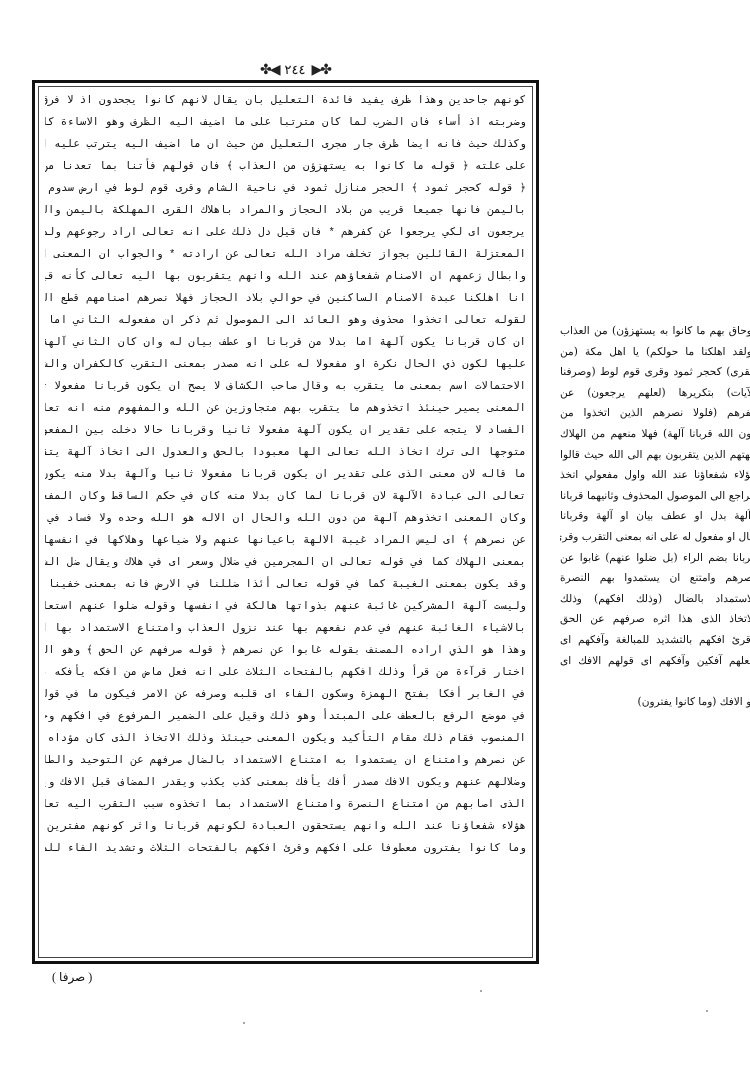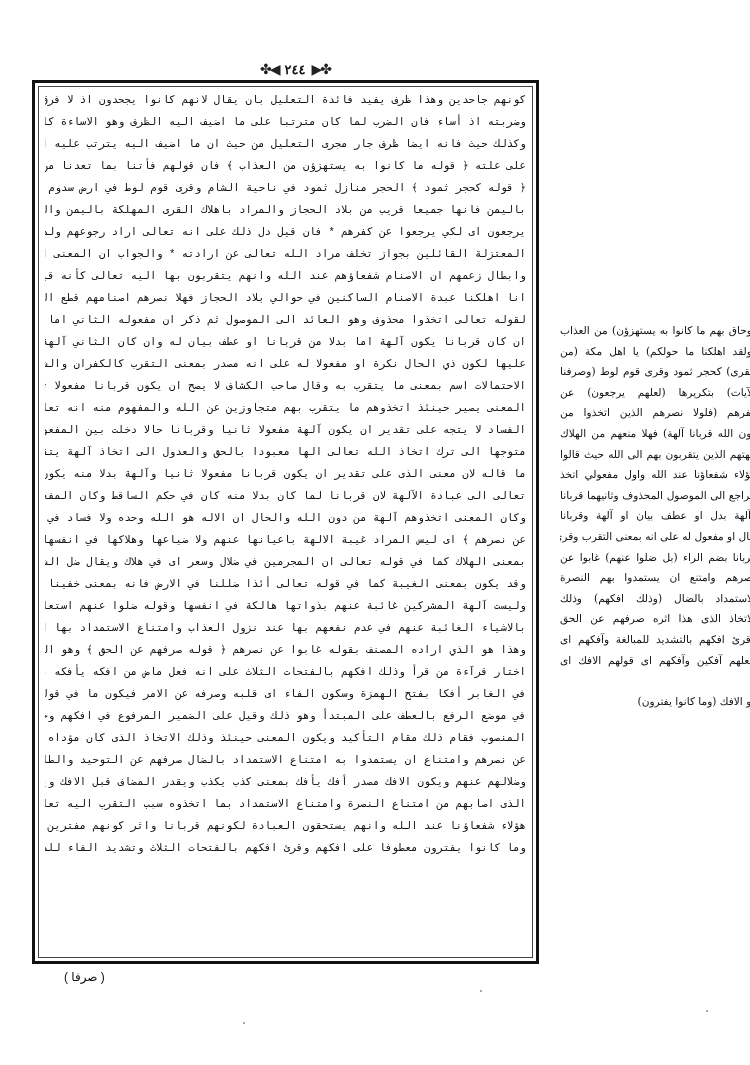--- a/index.html
+++ b/index.html
@@ -1,39 +1,39 @@
 <!DOCTYPE html>
 <html><head>
 <meta charset="utf-8">
 <style>
   html, body { margin:0; padding:0; background:#ffffff; }
   body { width:750px; height:1065px; position:relative; overflow:hidden;
          font-family:"DejaVu Sans", sans-serif; color:#111; }
   .page-header { position:absolute; left:230px; top:58px; width:130px; height:22px;
                  display:flex; align-items:center; justify-content:center; gap:6px; }
   .orn { display:inline-block; font-size:14px; color:#222; line-height:1; letter-spacing:-2px; }
-  .page-number { font-family:"DejaVu Serif", serif; font-size:13px; font-weight:bold; direction:rtl; }
+  .page-number { font-family:"DejaVu Serif", serif; font-size:13px; font-weight:normal; direction:rtl; }
 
   .main-frame { position:absolute; left:32px; top:80px; width:507px; height:884px;
                 border:3px solid #111; box-sizing:border-box; }
   .main-frame::before { content:""; position:absolute; left:3px; top:3px; right:3px; bottom:3px;
                 border:1px solid #444; pointer-events:none; }
   .main-text { position:absolute; left:10px; right:10px; top:6px; bottom:6px;
                direction:rtl; text-align:justify; text-align-last:justify;
                font-family:Liberation Mono, monospace; font-size:10.6px; line-height:22.0px; }
   .main-line { display:block; white-space:nowrap; overflow:hidden; height:22px; }
 
   .margin-notes { position:absolute; left:560px; top:320px; width:196px;
                   direction:rtl; text-align:justify; text-align-last:justify;
                   font-family:"DejaVu Serif", serif; font-size:10.6px; line-height:20.6px; }
   .margin-line { display:block; white-space:nowrap; overflow:hidden; height:20.6px; }
   .margin-line.last { text-align-last:right;margin-top:21px; }
 
-  .catchword { position:absolute; left:64px; top:970px; direction:rtl;
-               font-family:Liberation Sans, sans-serif; font-size:12px; }
+  .catchword { position:absolute; left:52px; top:970px; direction:rtl;
+               font-family:Liberation Serif, serif; font-size:12px; }
   .speck { position:absolute; width:2px; height:2px; background:#888; border-radius:1px; }
 </style>
 </head>
 <body>
 
 <div class="page-header">
   <span class="orn">✤◀</span>
   <span class="page-number">٢٤٤</span>
   <span class="orn">▶✤</span>
 </div>

